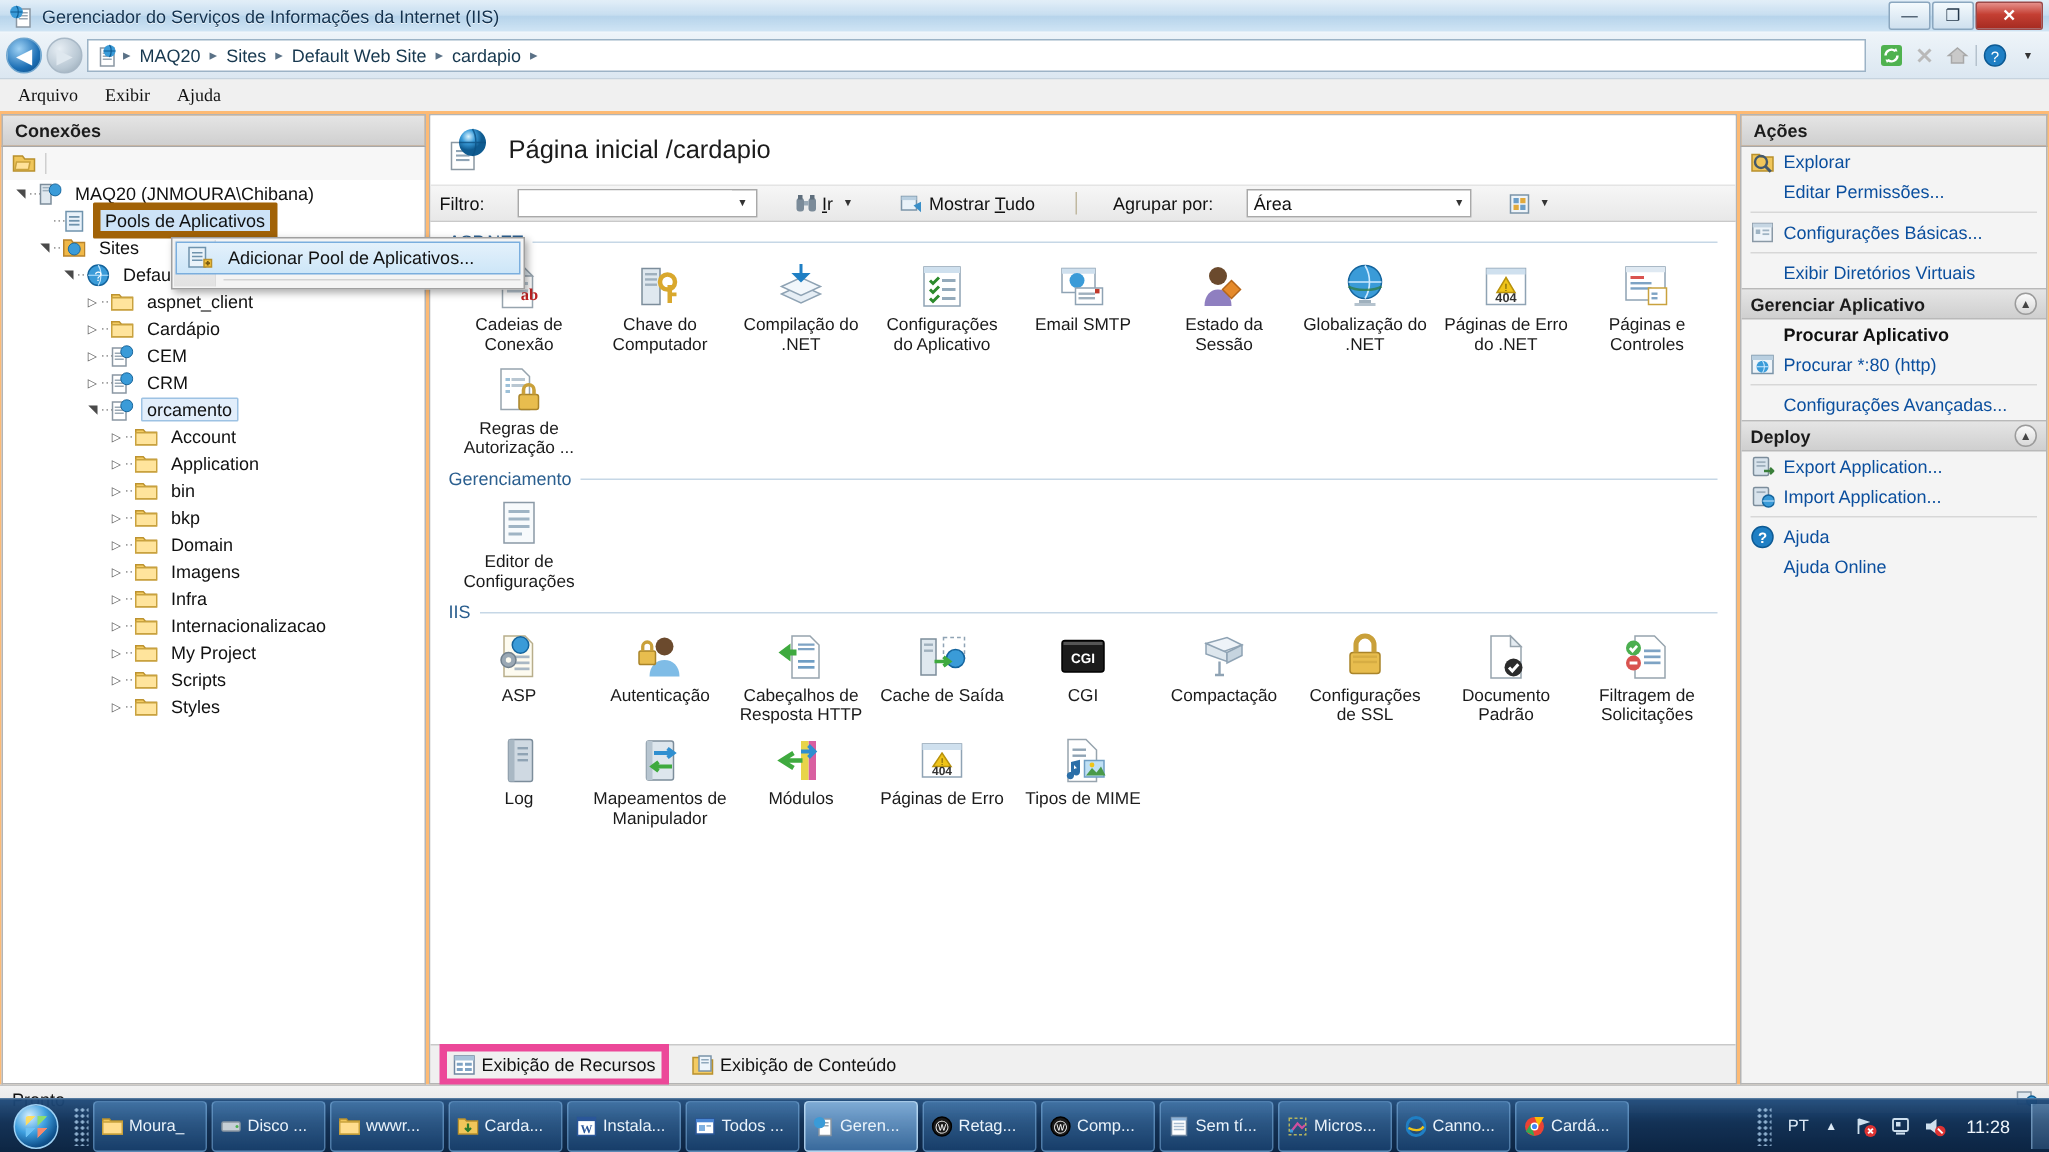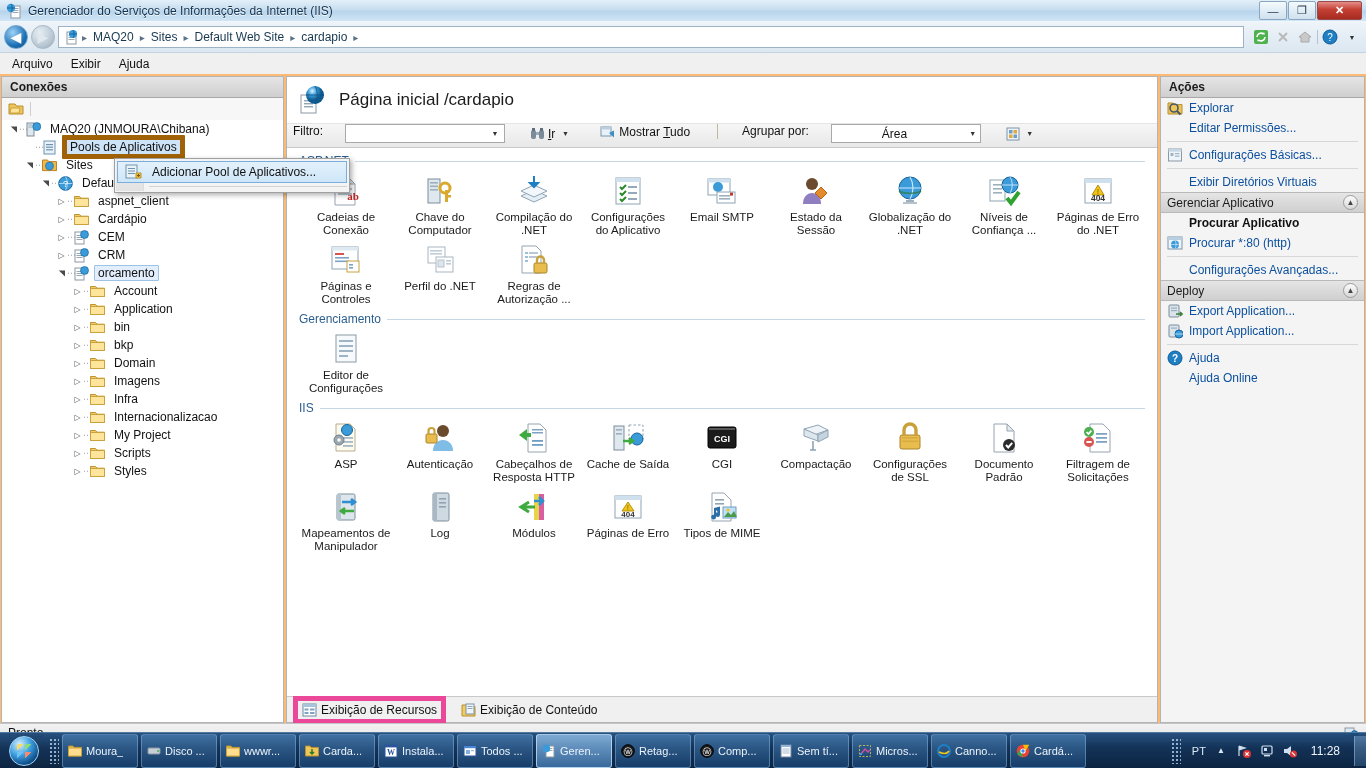--- a/index.html
+++ b/index.html
@@ -64,21 +64,21 @@
   .crumbs {
     flex:1; height:22px; background:#fff; border:1px solid #9cb3c6;
     display:flex; align-items:center; padding:0 4px; gap:3px; font-size:12px; color:#17384f;
   }
   .crumbs .sep{color:#5a7186;font-size:10px;}
   .crumb{padding:1px 3px;}
   .addr-icons{display:flex;align-items:center;gap:2px;padding-left:4px;}
   .addr-icons span{width:20px;height:20px;display:flex;align-items:center;justify-content:center;font-size:12px;}
 
   
-  .menubar{height:21px;background:#f0f0f0;display:flex;align-items:center;padding-left:12px;gap:18px;font-size:12px;color:#111;}
+  .menubar{height:21px;background:#f0f0f0;display:flex;align-items:center;padding-left:12px;gap:18px;font-size:12px;color:#111;font-family:Liberation Serif, serif;}
 
   
   .body3{flex:1;display:flex;background:#fdba74;padding:2px 0 0 0;}
   .pane-head{
     height:22px;background:linear-gradient(180deg,#e5e5e5,#cfcfcf);
     border:1px solid #b4b4b4;border-bottom:1px solid #a8a8a8;
     display:flex;align-items:center;padding-left:8px;font-weight:bold;font-size:12px;color:#1b1b1b;
   }
 
   
@@ -104,21 +104,21 @@
   .ctxitem{position:relative;height:24px;display:flex;align-items:center;padding-left:34px;font-size:12px;color:#111;z-index:2;}
   .ctxitem.hl{background:linear-gradient(180deg,#e4f1fb,#cde6f8);border:1px solid #7aaede;margin:0 2px;height:22px;}
   .ctxitem .ci{position:absolute;left:7px;top:50%;transform:translateY(-50%);width:17px;height:16px;}
   .ctxsep{height:1px;background:#d3d3d3;margin:3px 2px 3px 34px;position:relative;z-index:2;}
 
   
   .centerpane{flex:1;margin:0 2px;display:flex;flex-direction:column;border:1px solid #b4b4b4;background:#fff;}
   .ch-head{height:47px;background:#fff;display:flex;align-items:center;padding-left:10px;gap:12px;border-bottom:1px solid #e4e4e4;}
   .ch-head .bigico{width:30px;height:30px;position:relative;}
   .ch-head h1{font-size:17px;font-weight:normal;color:#1b1b1b;}
-  .filterbar{height:24px;background:linear-gradient(180deg,#f6f6f6,#e8e8e8);border-bottom:1px solid #c9c9c9;display:flex;align-items:flex-start;padding:0 6px;gap:22px;font-size:12px;color:#111;}
+  .filterbar{height:24px;background:linear-gradient(180deg,#f6f6f6,#e8e8e8);border-bottom:1px solid #c9c9c9;display:flex;align-items:center;padding:0 6px;gap:22px;font-size:12px;color:#111;}
   .fi{height:19px;border:1px solid #a9a9a9;background:#fff;display:flex;align-items:center;}
   .fi input{border:none;outline:none;height:17px;font-size:12px;padding-left:3px;font-family:"Liberation Sans",sans-serif;}
   .drop{width:14px;height:17px;display:flex;align-items:center;justify-content:center;font-size:7px;color:#333;}
   .fbtn{display:flex;align-items:center;gap:3px;padding:1px 3px;}
   .fsep{width:1px;height:15px;background:#c0b8a0;margin:0 2px;}
 
   .content{flex:1;overflow:hidden;position:relative;padding:6px 12px 0 12px;background:#fff;}
   .grp{margin-bottom:4px;}
   .grp-h{display:flex;align-items:center;gap:6px;color:#2b5f8f;font-size:12px;margin-bottom:2px;}
   .grp-h .ln{flex:1;height:1px;background:#c6d7e6;}
@@ -133,21 +133,21 @@
   .vtab.active{border:5px solid #ec4899;}
 
   
   .rightpane{width:205px;margin-right:1px;display:flex;flex-direction:column;}
   .actions{flex:1;background:#f4f4f4;border:1px solid #b4b4b4;border-top:none;overflow:hidden;}
   .act{height:20px;display:flex;align-items:center;gap:6px;padding-left:6px;font-size:12px;color:#0b4f9e;}
   .act.bold{color:#111;font-weight:bold;}
   .act .ai{width:16px;height:16px;flex:none;}
   .act .noai{width:16px;flex:none;}
   .actsep{height:1px;background:#d7d7d7;margin:3px 6px;}
-  .acthdr{height:21px;background:linear-gradient(180deg,#e5e5e5,#cfcfcf);border-top:1px solid #b9b9b9;border-bottom:1px solid #b9b9b9;display:flex;align-items:center;justify-content:space-between;padding:0 6px;font-weight:normal;font-size:12px;color:#1b1b1b;}
+  .acthdr{height:21px;background:linear-gradient(180deg,#e5e5e5,#cfcfcf);border-top:1px solid #b9b9b9;border-bottom:1px solid #b9b9b9;display:flex;align-items:center;justify-content:space-between;padding:0 6px;font-weight:bold;font-size:12px;color:#1b1b1b;}
   .chev{width:15px;height:15px;border-radius:50%;background:linear-gradient(180deg,#fbfbfb,#d8d8d8);border:1px solid #9b9b9b;display:flex;align-items:center;justify-content:center;font-size:8px;color:#444;}
 
   
   .statusbar{height:19px;background:linear-gradient(180deg,#f2f2f2,#e4e4e4);border-top:1px solid #c4c4c4;display:flex;align-items:center;padding-left:8px;font-size:12px;color:#111;}
 
   
   .taskbar{
     position:absolute;left:0;bottom:0;width:1366px;height:36px;
     background:linear-gradient(180deg,rgba(30,74,122,.96),rgba(16,46,82,.97) 45%,rgba(10,34,64,.98));
     border-top:1px solid rgba(140,190,235,.55);
@@ -595,21 +595,21 @@
                 <rect x="1" y="2" width="10" height="9" fill="#e9f2f9" stroke="#7b94a8"></rect>
                 <rect x="1" y="2" width="10" height="2.4" fill="#b9cfe0"></rect>
                 <path d="M9 8l5-2.5v7z" fill="#3a8fc8"></path>
               </svg>
           </span>
           <span>Mostrar <u>T</u>udo</span>
         </span>
         <span class="fsep"></span>
         <span>Agrupar por:</span>
         <span class="fi" style="width:150px;">
-          <span style="padding-left:22px;flex:1;margin-left:28px;">Área</span>
+          <span style="padding-left:4px;flex:1;">Área</span>
           <span class="drop">▼</span>
         </span>
         <span class="fbtn">
           <span>
             <svg width="14" height="14" viewBox="0 0 14 14">
                 <rect x="1" y="1" width="12" height="12" fill="#eef4f9" stroke="#7b94a8"></rect>
                 <rect x="3" y="3" width="3.5" height="3.5" fill="#6c9ec7"></rect>
                 <rect x="7.5" y="3" width="3.5" height="3.5" fill="#e1a93c"></rect>
                 <rect x="3" y="7.5" width="3.5" height="3.5" fill="#e1a93c"></rect>
                 <rect x="7.5" y="7.5" width="3.5" height="3.5" fill="#6c9ec7"></rect>
@@ -710,34 +710,20 @@
                       <path d="M6 17c4 3 18 3 22 0" stroke="#2e7a3a" fill="none" stroke-width="1.6" opacity=".7"></path>
                       <rect x="13" y="26" width="8" height="2" fill="#9fb0bd"></rect>
                       <rect x="10" y="28" width="14" height="2" fill="#b5c3ce"></rect>
                     </svg>
                   </div>
                   <div class="cap">Globalização do .NET</div>
                 </div>
                 <div class="item">
                   <div class="glyph">
                     <svg width="34" height="34" viewBox="0 0 34 34">
-                      <rect x="3" y="6" width="15" height="21" fill="#fff" stroke="#8fa3b4"></rect>
-                      <rect x="6" y="10" width="9" height="1.6" fill="#9fb0bd"></rect>
-                      <rect x="6" y="14" width="9" height="1.6" fill="#9fb0bd"></rect>
-                      <rect x="6" y="18" width="9" height="1.6" fill="#9fb0bd"></rect>
-                      <circle cx="23" cy="11" r="8" fill="#3a9bd8" stroke="#14649d"></circle>
-                      <path d="M15 11h16M23 3c3 4.8 3 11.2 0 16" stroke="#cdeaff" fill="none" stroke-width=".9"></path>
-                      <path d="M20 24l4 5 8-11" stroke="#2fa22f" stroke-width="4" fill="none"></path>
-                    </svg>
-                  </div>
-                  <div class="cap">Níveis de Confiança ...</div>
-                </div>
-                <div class="item">
-                  <div class="glyph">
-                    <svg width="34" height="34" viewBox="0 0 34 34">
                       <rect x="4" y="5" width="26" height="24" fill="#fff" stroke="#8fa3b4"></rect>
                       <rect x="4" y="5" width="26" height="4" fill="#cfe0ee"></rect>
                       <path d="M17 11l6 10H11z" fill="#f0c419" stroke="#b8920d"></path>
                       <text x="17" y="20" font-size="7" text-anchor="middle" fill="#5b4a06" font-family="Liberation Sans">!</text>
                       <text x="17" y="27" font-size="8.5" text-anchor="middle" fill="#333" font-family="Liberation Sans" font-weight="bold">404</text>
                     </svg>
                   </div>
                   <div class="cap">Páginas de Erro do .NET</div>
                 </div>
                 <div class="item">
@@ -751,34 +737,20 @@
                       <rect x="18" y="18" width="12" height="11" fill="#fff" stroke="#c9a23e"></rect>
                       <rect x="20" y="21" width="4" height="1.6" fill="#7ea3c4"></rect>
                       <rect x="20" y="24" width="4" height="1.6" fill="#7ea3c4"></rect>
                     </svg>
                   </div>
                   <div class="cap">Páginas e Controles</div>
                 </div>
                 <div class="item">
                   <div class="glyph">
                     <svg width="34" height="34" viewBox="0 0 34 34">
-                      <rect x="5" y="4" width="17" height="16" fill="#fff" stroke="#a8b6c1"></rect>
-                      <rect x="7" y="7" width="12" height="1.6" fill="#c0cdd7"></rect>
-                      <rect x="7" y="10" width="12" height="1.6" fill="#c0cdd7"></rect>
-                      <rect x="13" y="14" width="17" height="15" fill="#fff" stroke="#a8b6c1"></rect>
-                      <rect x="15" y="17" width="6" height="7" fill="#dde6ed" stroke="#b5c3ce"></rect>
-                      <rect x="23" y="17" width="5" height="1.6" fill="#c0cdd7"></rect>
-                      <rect x="23" y="20" width="5" height="1.6" fill="#c0cdd7"></rect>
-                    </svg>
-                  </div>
-                  <div class="cap">Perfil do .NET</div>
-                </div>
-                <div class="item">
-                  <div class="glyph">
-                    <svg width="34" height="34" viewBox="0 0 34 34">
                       <path d="M5 3h14l5 5v22H5z" fill="#fff" stroke="#97a4ae"></path>
                       <rect x="8" y="9" width="3" height="2" fill="#9cc0d8"></rect>
                       <rect x="12" y="9" width="9" height="2" fill="#b9c7d2"></rect>
                       <rect x="8" y="13" width="3" height="2" fill="#9cc0d8"></rect>
                       <rect x="12" y="13" width="9" height="2" fill="#b9c7d2"></rect>
                       <rect x="8" y="17" width="3" height="2" fill="#9cc0d8"></rect>
                       <rect x="17" y="20" width="13" height="10" rx="1.5" fill="#e8bd4e" stroke="#a9842a"></rect>
                       <path d="M20 20v-3a3.5 3.5 0 017 0v3" fill="none" stroke="#c9a03a" stroke-width="2.4"></path>
                     </svg>
                   </div>
@@ -918,39 +890,39 @@
                       <path d="M5.6 11l1.8 2 3-3.4" stroke="#fff" stroke-width="1.8" fill="none"></path>
                       <circle cx="8" cy="21" r="5" fill="#d9534f"></circle>
                       <rect x="5.4" y="20" width="5.2" height="2" fill="#fff"></rect>
                     </svg>
                   </div>
                   <div class="cap">Filtragem de Solicitações</div>
                 </div>
                 <div class="item">
                   <div class="glyph">
                     <svg width="34" height="34" viewBox="0 0 34 34">
-                      <rect x="8" y="4" width="18" height="26" rx="1.5" fill="#dde6ed" stroke="#7c8d9b"></rect>
-                      <rect x="8" y="4" width="4" height="26" fill="#b7c5d0"></rect>
-                      <path d="M13 12h12M22 9l4 3-4 3" stroke="#2f8fd0" stroke-width="2.6" fill="none"></path>
-                      <path d="M25 21H13M16 18l-4 3 4 3" stroke="#3faa3f" stroke-width="2.6" fill="none"></path>
-                    </svg>
-                  </div>
-                  <div class="cap">Mapeamentos de Manipulador</div>
-                </div>
-                <div class="item">
-                  <div class="glyph">
-                    <svg width="34" height="34" viewBox="0 0 34 34">
                       <rect x="10" y="3" width="16" height="28" rx="1.5" fill="#cfd9e2" stroke="#7c8d9b"></rect>
                       <rect x="10" y="3" width="4" height="28" fill="#a9b8c4"></rect>
                       <rect x="16" y="8" width="7" height="1.6" fill="#8fa3b4"></rect>
                       <rect x="16" y="12" width="7" height="1.6" fill="#8fa3b4"></rect>
                       <rect x="16" y="16" width="7" height="1.6" fill="#8fa3b4"></rect>
                     </svg>
                   </div>
                   <div class="cap">Log</div>
+                </div>
+                <div class="item">
+                  <div class="glyph">
+                    <svg width="34" height="34" viewBox="0 0 34 34">
+                      <rect x="8" y="4" width="18" height="26" rx="1.5" fill="#dde6ed" stroke="#7c8d9b"></rect>
+                      <rect x="8" y="4" width="4" height="26" fill="#b7c5d0"></rect>
+                      <path d="M13 12h12M22 9l4 3-4 3" stroke="#2f8fd0" stroke-width="2.6" fill="none"></path>
+                      <path d="M25 21H13M16 18l-4 3 4 3" stroke="#3faa3f" stroke-width="2.6" fill="none"></path>
+                    </svg>
+                  </div>
+                  <div class="cap">Mapeamentos de Manipulador</div>
                 </div>
                 <div class="item">
                   <div class="glyph">
                     <svg width="34" height="34" viewBox="0 0 34 34">
                       <rect x="22" y="4" width="5" height="26" fill="#d95fa0"></rect>
                       <rect x="17" y="4" width="5" height="26" fill="#e8d44a"></rect>
                       <path d="M4 17h14M12 12l-8 5 8 5" stroke="#3faa3f" stroke-width="3" fill="none"></path>
                       <path d="M17 11h8M22 7l4 4-4 4" stroke="#2f8fd0" stroke-width="2.6" fill="none"></path>
                     </svg>
                   </div>

